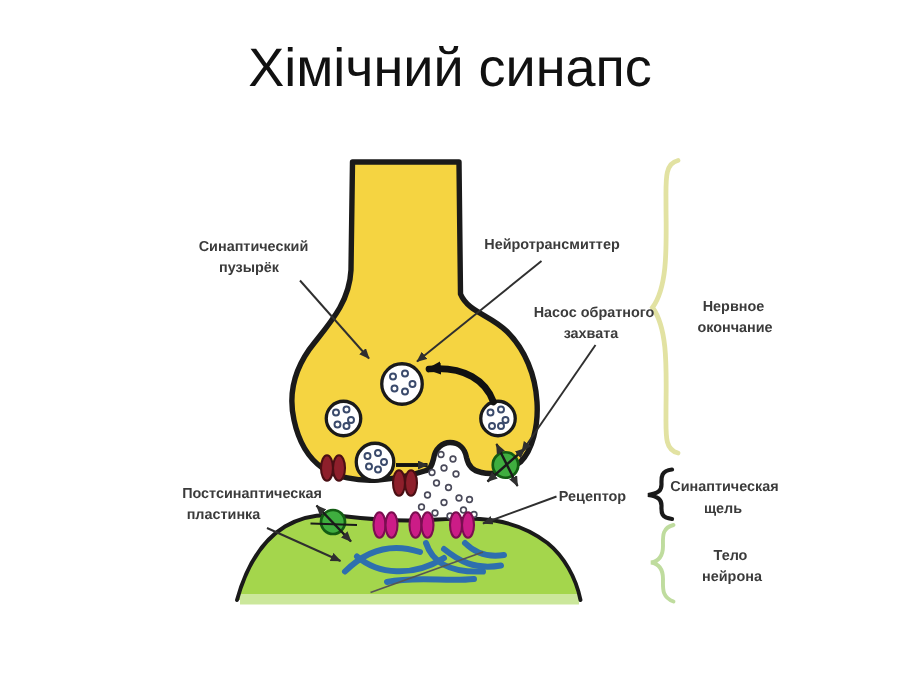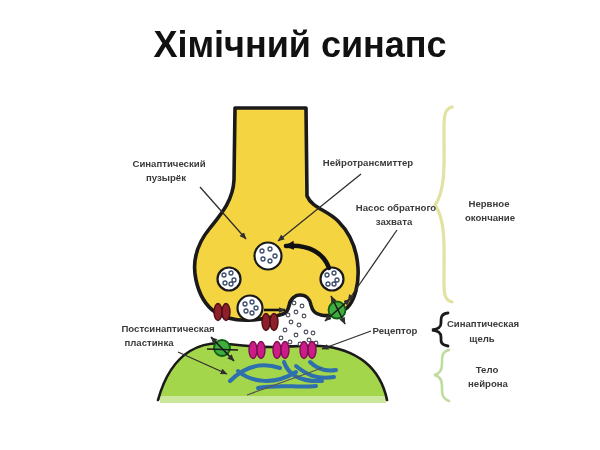--- a/index.html
+++ b/index.html
@@ -2,21 +2,21 @@
 <html><head>
 <meta charset="utf-8">
 <style>
   html,body{margin:0;padding:0;}
   body{
     width:600px;height:450px;background:#ffffff;position:relative;overflow:hidden;
     font-family:"Liberation Sans", sans-serif;
   }
   .title{
     position:absolute;top:24px;left:0;width:600px;text-align:center;
-    font-size:36px;font-weight:700;color:#111;letter-spacing:0px;
+    font-size:36px;font-weight:400;color:#111;letter-spacing:0px;
   }
   svg{position:absolute;left:0;top:0;}
   .lbl{
     font-family:"Liberation Sans", sans-serif;
     font-size:9.6px;font-weight:700;fill:#3b3b3b;
   }
 </style>
 </head>
 <body>
 

